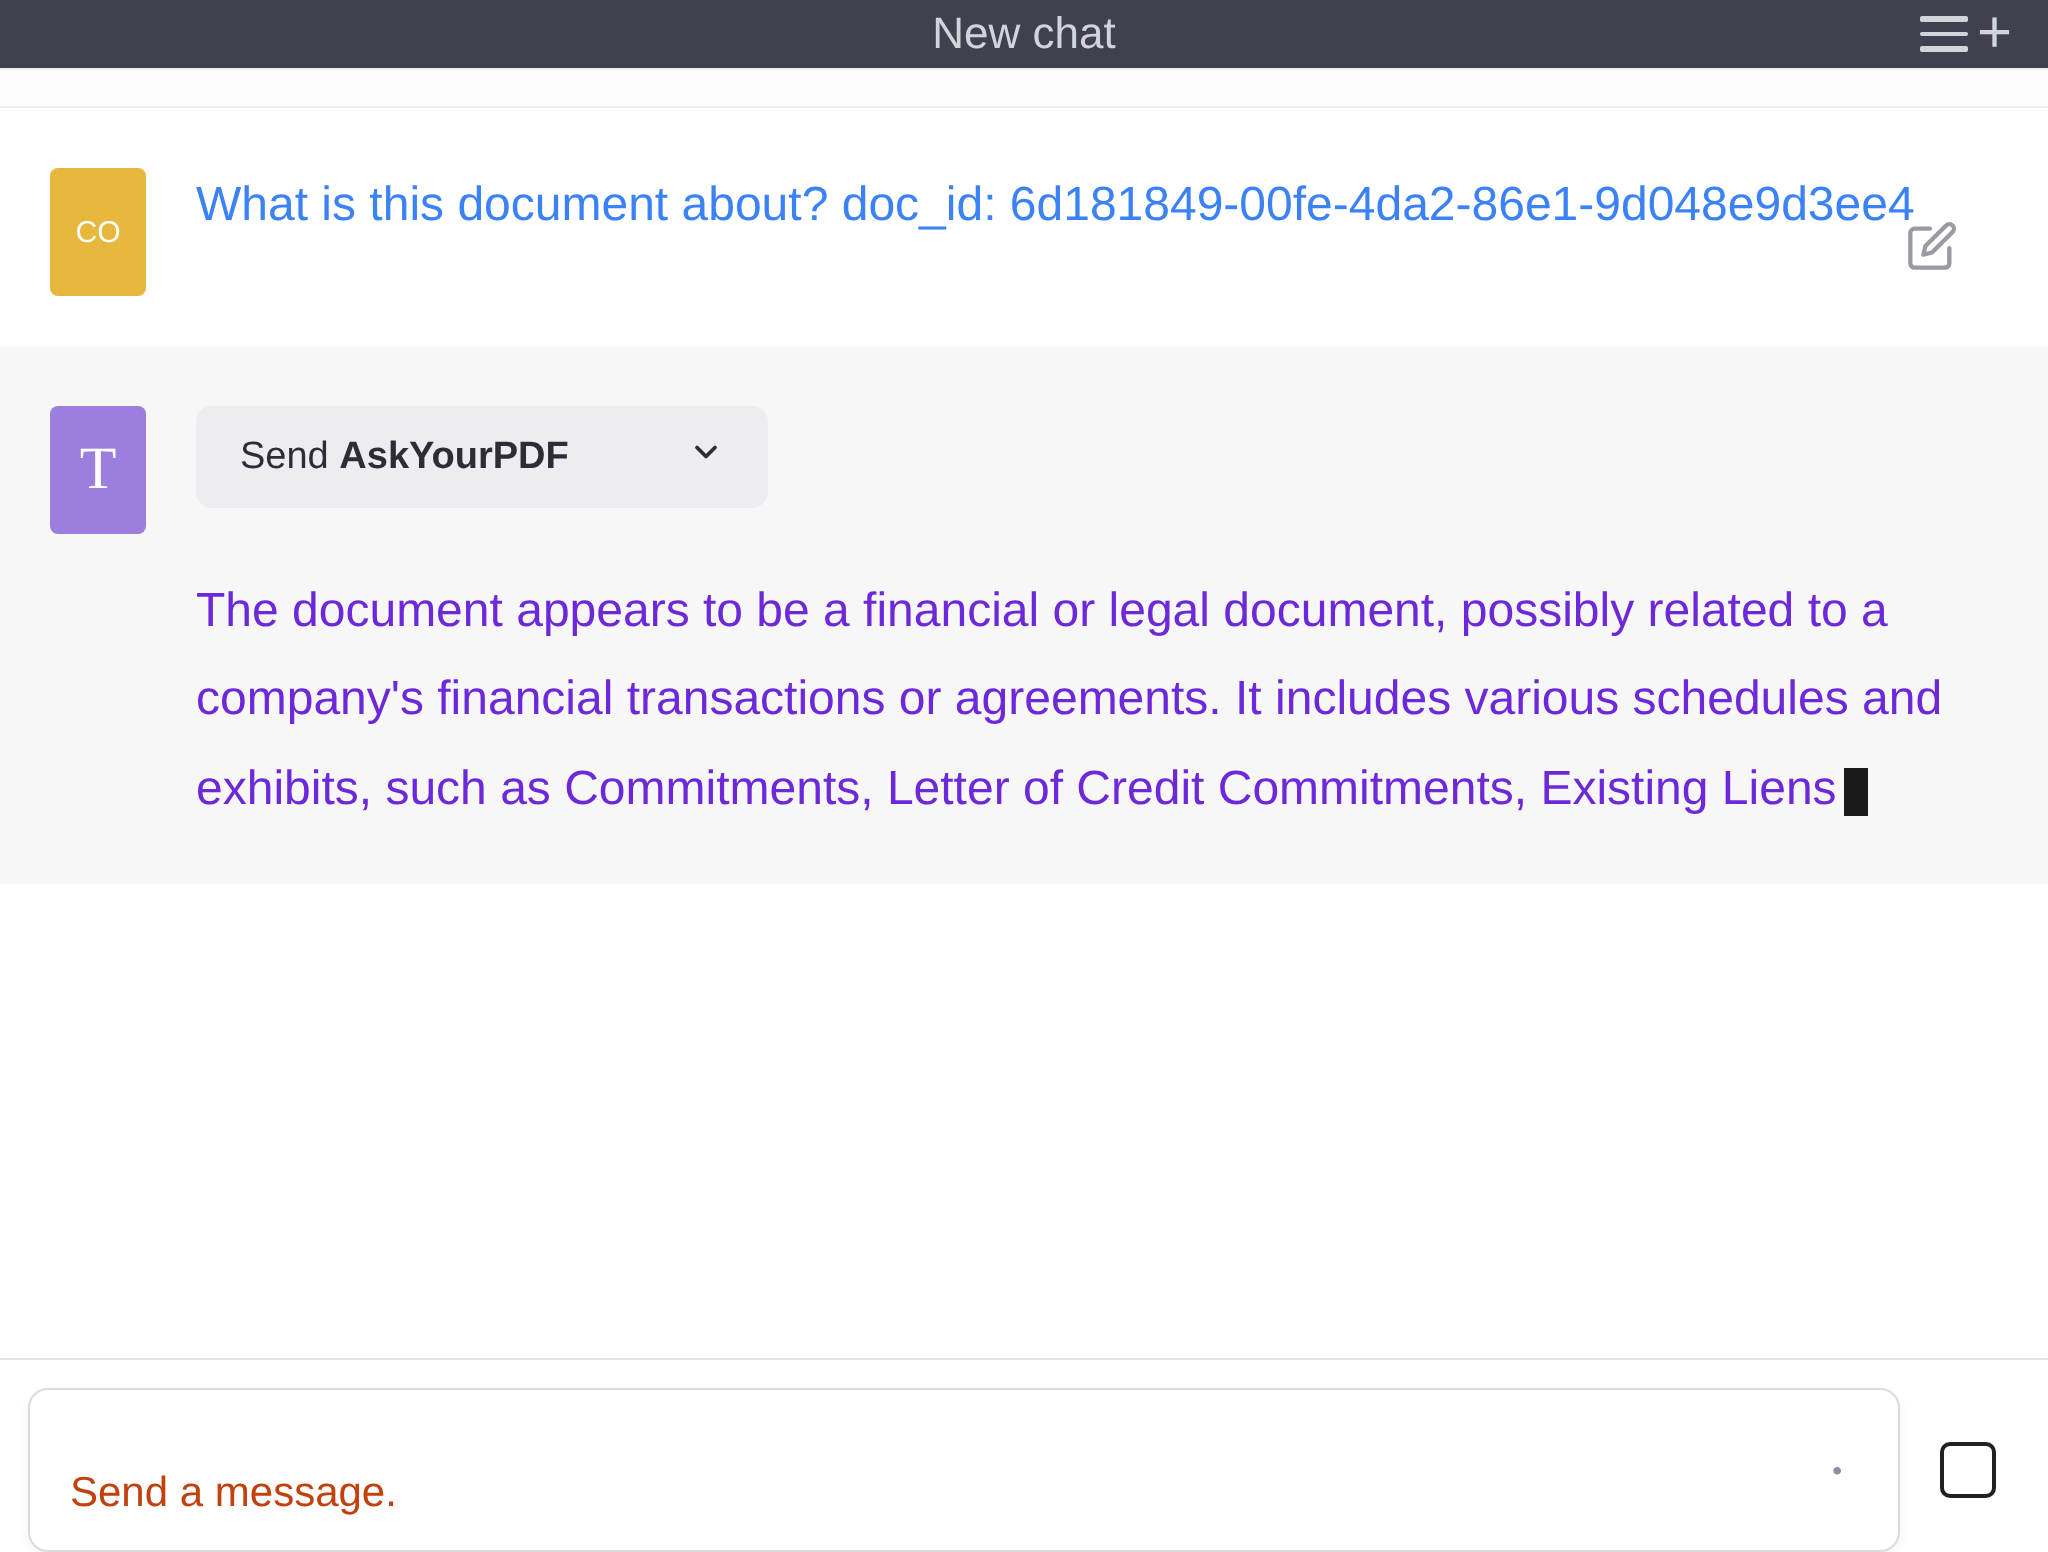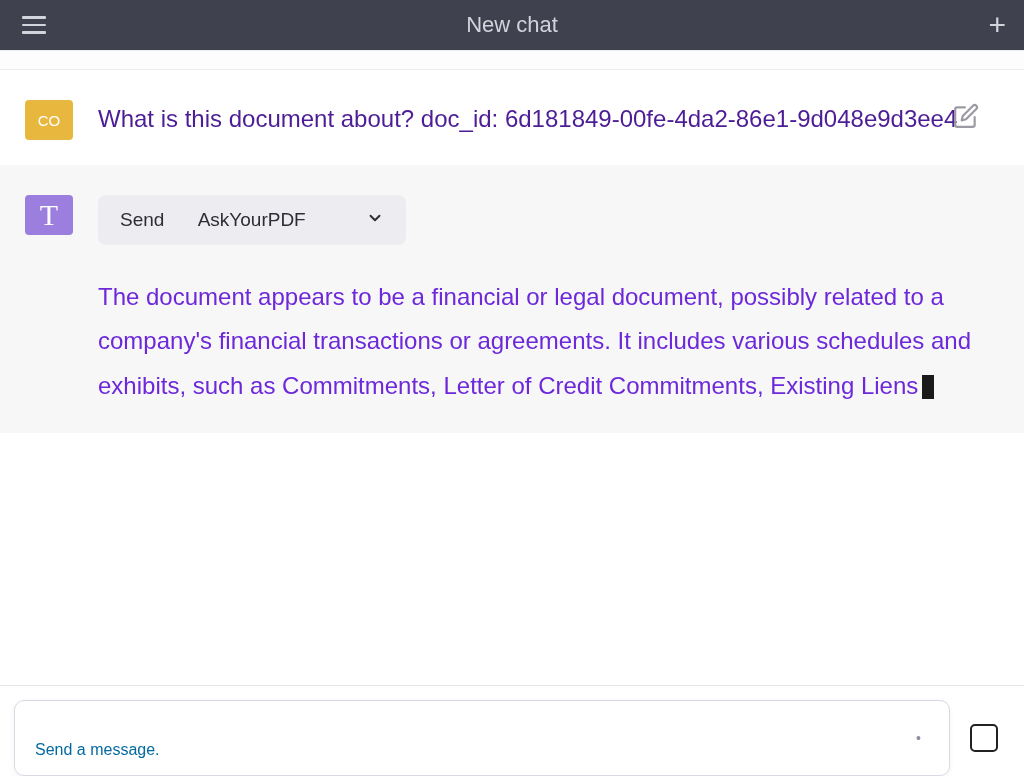--- a/index.html
+++ b/index.html
@@ -11,24 +11,24 @@
       font-family: -apple-system, BlinkMacSystemFont, "Segoe UI", Helvetica, Arial, sans-serif;
       background: #ffffff;
       width: 1024px;
       height: 776px;
       overflow: hidden;
       display: flex;
       flex-direction: column;
     }
     .header {
       background: #40414f;
-      height: 50px;
-      display: flex;
-      align-items: center;
-      justify-content: space-between;
+      height: 34px;
+      display: flex;
+      align-items: center;
+      justify-content: flex-end;
       padding: 0 18px;
       flex-shrink: 0;
     }
     .header-title {
       color: #d1d5db;
       font-size: 22px;
       font-weight: 500;
       position: absolute;
       left: 50%;
       transform: translateX(-50%);
@@ -71,21 +71,21 @@
     }
     .message-user {
       background: #ffffff;
       position: relative;
     }
     .message-assistant {
       background: #f7f7f8;
     }
     .avatar {
       width: 48px;
-      height: 40px;
+      height: 64px;
       border-radius: 4px;
       display: flex;
       align-items: center;
       justify-content: center;
       flex-shrink: 0;
       font-family: Georgia, serif;
     }
     .avatar-user {
       background: #e8b83e;
       color: #ffffff;
@@ -99,39 +99,38 @@
       font-size: 30px;
       font-weight: 400;
     }
     .message-body {
       flex: 1;
       min-width: 0;
     }
     .user-text {
       font-size: 24px;
       line-height: 1.55;
-      color: #4c1d95;
+      color: #3b82f6;
     }
     .plugin-pill {
       display: inline-flex;
       align-items: center;
       background: #ececf1;
       border-radius: 8px;
       padding: 14px 22px;
       gap: 60px;
       margin-bottom: 30px;
       cursor: pointer;
     }
     .plugin-text {
       font-size: 19px;
       color: #2d2d33;
     }
     .plugin-text strong {
-      font-weight: 400;
-      margin-left: 28px;
+      font-weight: 700;
     }
     .chevron-down {
       display: inline-block;
     }
     .chevron-down svg {
       width: 18px;
       height: 18px;
     }
     .assistant-text {
       font-size: 24px;
@@ -170,22 +169,22 @@
       flex: 1;
       border: 1px solid #d9d9e3;
       border-radius: 10px;
       padding: 16px 20px;
       display: flex;
       align-items: center;
       justify-content: space-between;
       box-shadow: 0 2px 6px rgba(0,0,0,0.05);
     }
     .input-placeholder {
-      color: #0369a1;
-      font-size: 16px;
+      color: #c2410c;
+      font-size: 21px;
       margin-top: 24px;
     }
     .input-dot {
       color: #8e8ea0;
       font-size: 14px;
       margin-right: 8px;
     }
     .stop-button {
       width: 28px;
       height: 28px;

